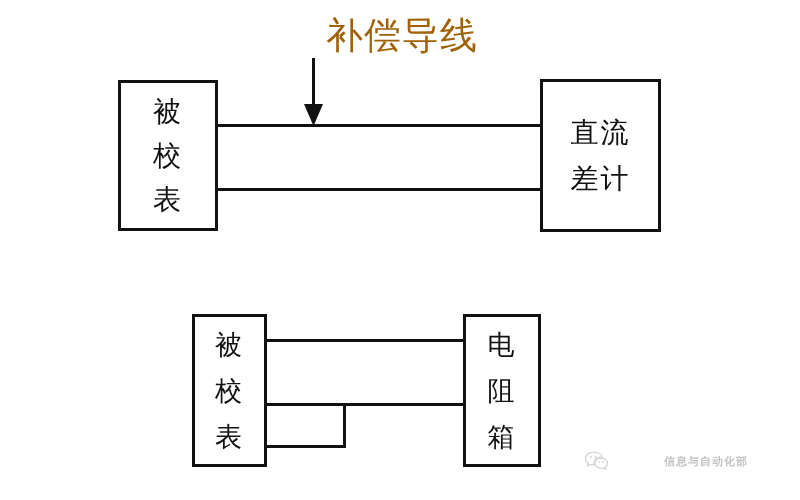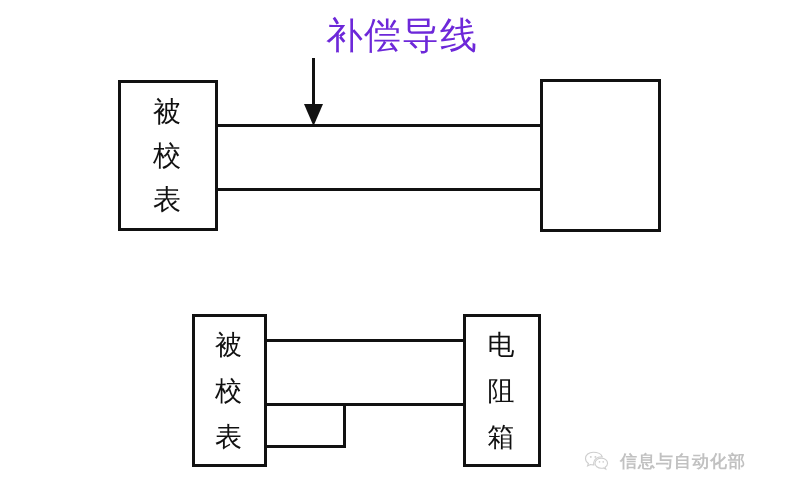--- a/index.html
+++ b/index.html
@@ -127,21 +127,21 @@
     top: 403px;
     height: 45px;
   }
   
   #annotation-label {
     position: absolute;
     left: 326px;
     top: 14px;
     font-size: 37px;
     line-height: 44px;
-    color: #6d28d9;
+    color: #a16207;
     letter-spacing: 1px;
     white-space: nowrap;
     z-index: 4;
   }
   #arrow-group {
     position: absolute;
     left: 296px;
     top: 58px;
     width: 36px;
     height: 70px;
@@ -152,25 +152,26 @@
     position: absolute;
     left: 583px;
     top: 448px;
     display: flex;
     align-items: center;
     gap: 11px;
     z-index: 5;
     opacity: 0.42;
   }
   #watermark-text {
-    font-size: 17px;
+    font-size: 11px;
     color: #6d6d6d;
     letter-spacing: 1px;
     white-space: nowrap;
     font-weight: bold;
+    margin-left: 44px;
   }
   #watermark-logo {
     width: 26px;
     height: 26px;
     flex: 0 0 26px;
   }
 </style>
 </head>
 <body>
 
@@ -188,20 +189,22 @@
   <div class="wire-h" id="wire-top-upper"></div>
   <div class="wire-h" id="wire-top-lower"></div>
 
   <div class="box" id="box-meter-top">
     <span class="line">被</span>
     <span class="line">校</span>
     <span class="line">表</span>
   </div>
 
   <div class="box" id="box-potentiometer">
+    <span class="line">直流</span>
+    <span class="line">差计</span>
   </div>
 
   <div class="wire-h" id="wire-bottom-upper"></div>
   <div class="wire-h" id="wire-bottom-middle"></div>
   <div class="wire-h" id="wire-bottom-stub"></div>
   <div class="wire-v" id="wire-bottom-jumper"></div>
 
   <div class="box" id="box-meter-bottom">
     <span class="line">被</span>
     <span class="line">校</span>

